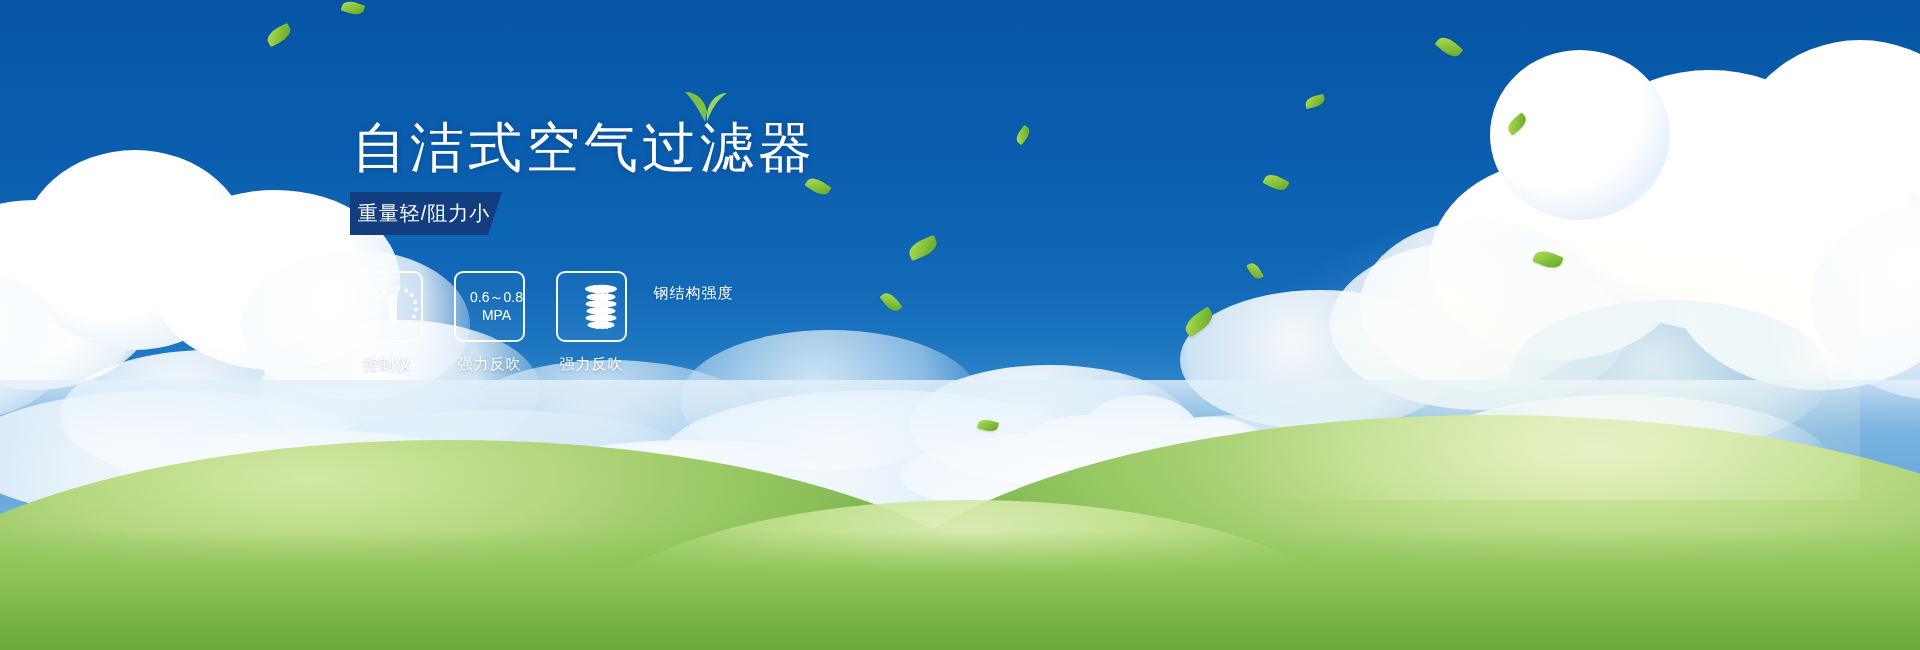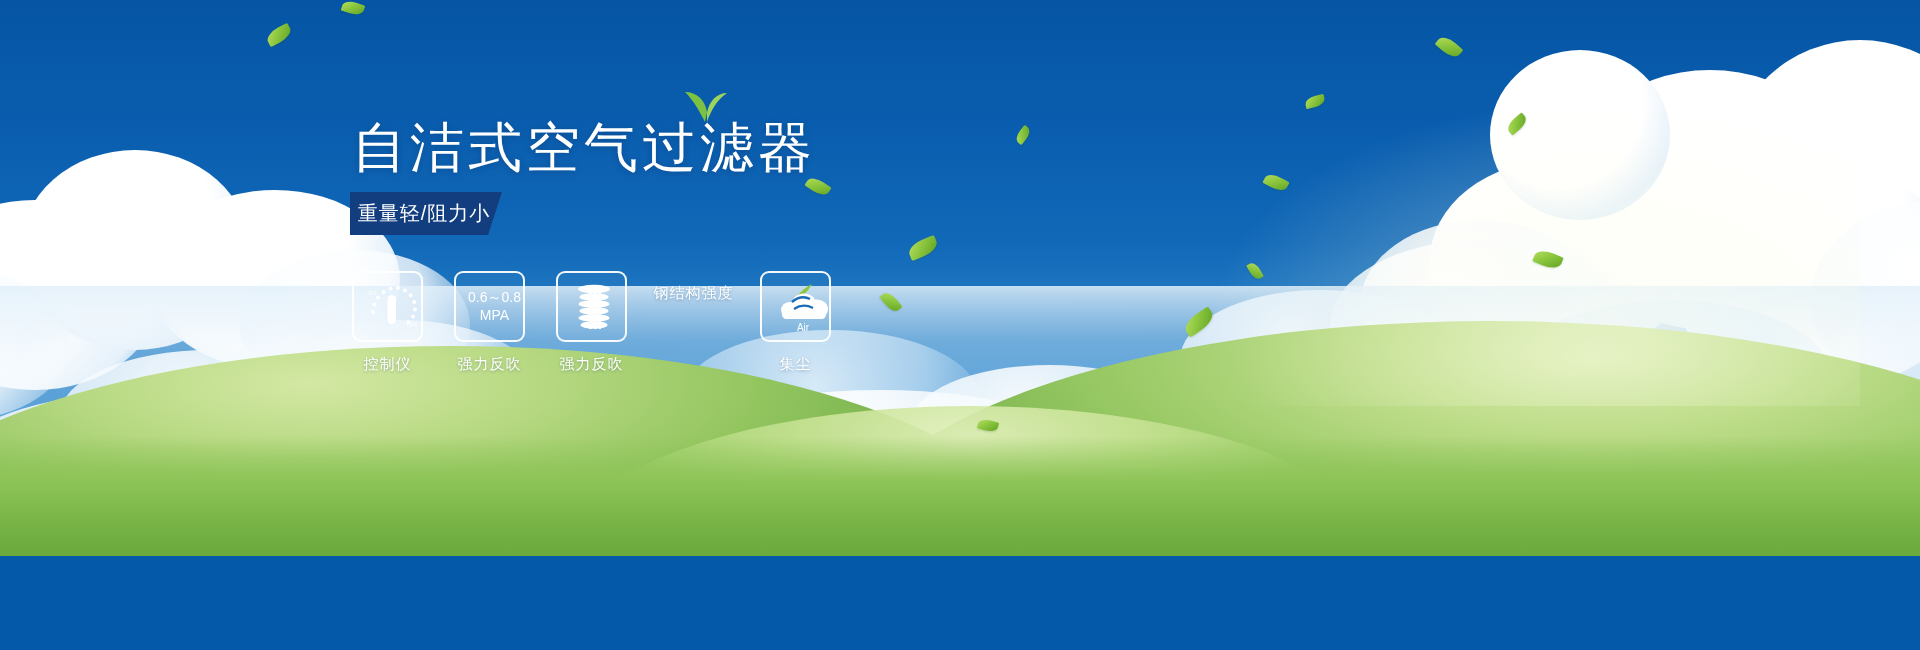--- a/index.html
+++ b/index.html
@@ -1,19 +1,19 @@
 <!DOCTYPE html>
 <html><head>
 <meta charset="utf-8">
 <style>
   * { margin:0; padding:0; box-sizing:border-box; }
   html,body { width:1920px; height:650px; overflow:hidden; background:#0459a8; }
   body { font-family:"Liberation Sans", sans-serif; }
 
-  #banner { position:relative; width:1920px; height:556px; overflow:hidden; }
+  #banner { position:relative; width:1920px; height:650px; overflow:hidden; }
 
   
   .sky {
     position:absolute; inset:0;
     background:
       radial-gradient(ellipse 140% 80% at 50% 100%, rgba(150,200,235,.85) 0%, rgba(120,180,225,.35) 32%, rgba(80,150,210,0) 58%),
       linear-gradient(180deg,#0555a4 0%, #0a5dae 22%, #1169b8 44%, #2b84c9 62%, #69aadd 78%, #a8cfea 90%, #cfe4f2 100%);
   }
 
   
@@ -91,24 +91,23 @@
   .tab-light {
     background:#f2f6fa; color:#1b5fa6;
     padding:0 18px 0 20px; width:166px; margin-left:-14px;
     clip-path:polygon(14px 0, 100% 0, 100% 100%, 0 100%);
   }
 
   .features { position:absolute; left:352px; top:271px; display:flex; gap:31px; }
   .feature { width:71px; display:flex; flex-direction:column; align-items:center; }
   .fbox {
     width:71px; height:71px; border:2px solid rgba(255,255,255,.95);
-    border-radius:9px; display:flex; align-items:center; justify-content:flex-start;
+    border-radius:9px; display:flex; align-items:center; justify-content:flex-end;
     position:relative; overflow:hidden;
     background:rgba(255,255,255,.03);
-    padding-left:12px;
   }
   .fbox-text {
     color:#ffffff; font-size:14px; line-height:1.22; text-align:center;
     letter-spacing:0; white-space:nowrap;
   }
   .fcap {
     margin-top:13px; color:#ffffff; font-size:15px; letter-spacing:1px; white-space:nowrap;
     text-shadow:0 1px 3px rgba(0,40,90,.3);
   }
   svg { display:block; overflow:visible; }
@@ -269,33 +268,16 @@
             </g>
           </svg>
         </div>
         <div class="fcap">强力反吹</div>
       </div>
 
       <div class="feature">
         <div class="fcap">钢结构强度</div>
       </div>
 
-      <div class="feature">
-        <div class="fbox">
-          <svg width="58" height="54" viewBox="0 0 58 54">
-            <path d="M38 4 C30 8 24 14 19 22 C26 19 33 13 38 4 Z" fill="#8cc63f"></path>
-            <g fill="#ffffff">
-              <ellipse cx="16" cy="30" rx="9" ry="8"></ellipse>
-              <ellipse cx="30" cy="24" rx="12" ry="10.5"></ellipse>
-              <ellipse cx="43" cy="29" rx="11" ry="9.5"></ellipse>
-              <rect x="8" y="30" width="44" height="9" rx="4.5"></rect>
-            </g>
-            <path d="M18 22 C24 17 30 16 36 19" stroke="#1b6cb5" stroke-width="2.4" fill="none"></path>
-            <path d="M20 29 C26 25 33 25 39 28" stroke="#1b6cb5" stroke-width="2.2" fill="none"></path>
-            <text x="29" y="51" fill="#ffffff" font-size="10" text-anchor="middle" font-family="Liberation Sans, sans-serif">Air</text>
-          </svg>
-        </div>
-        <div class="fcap">集尘</div>
-      </div>
 
     </div>
   </div>
 </div>
 
 </body></html>

